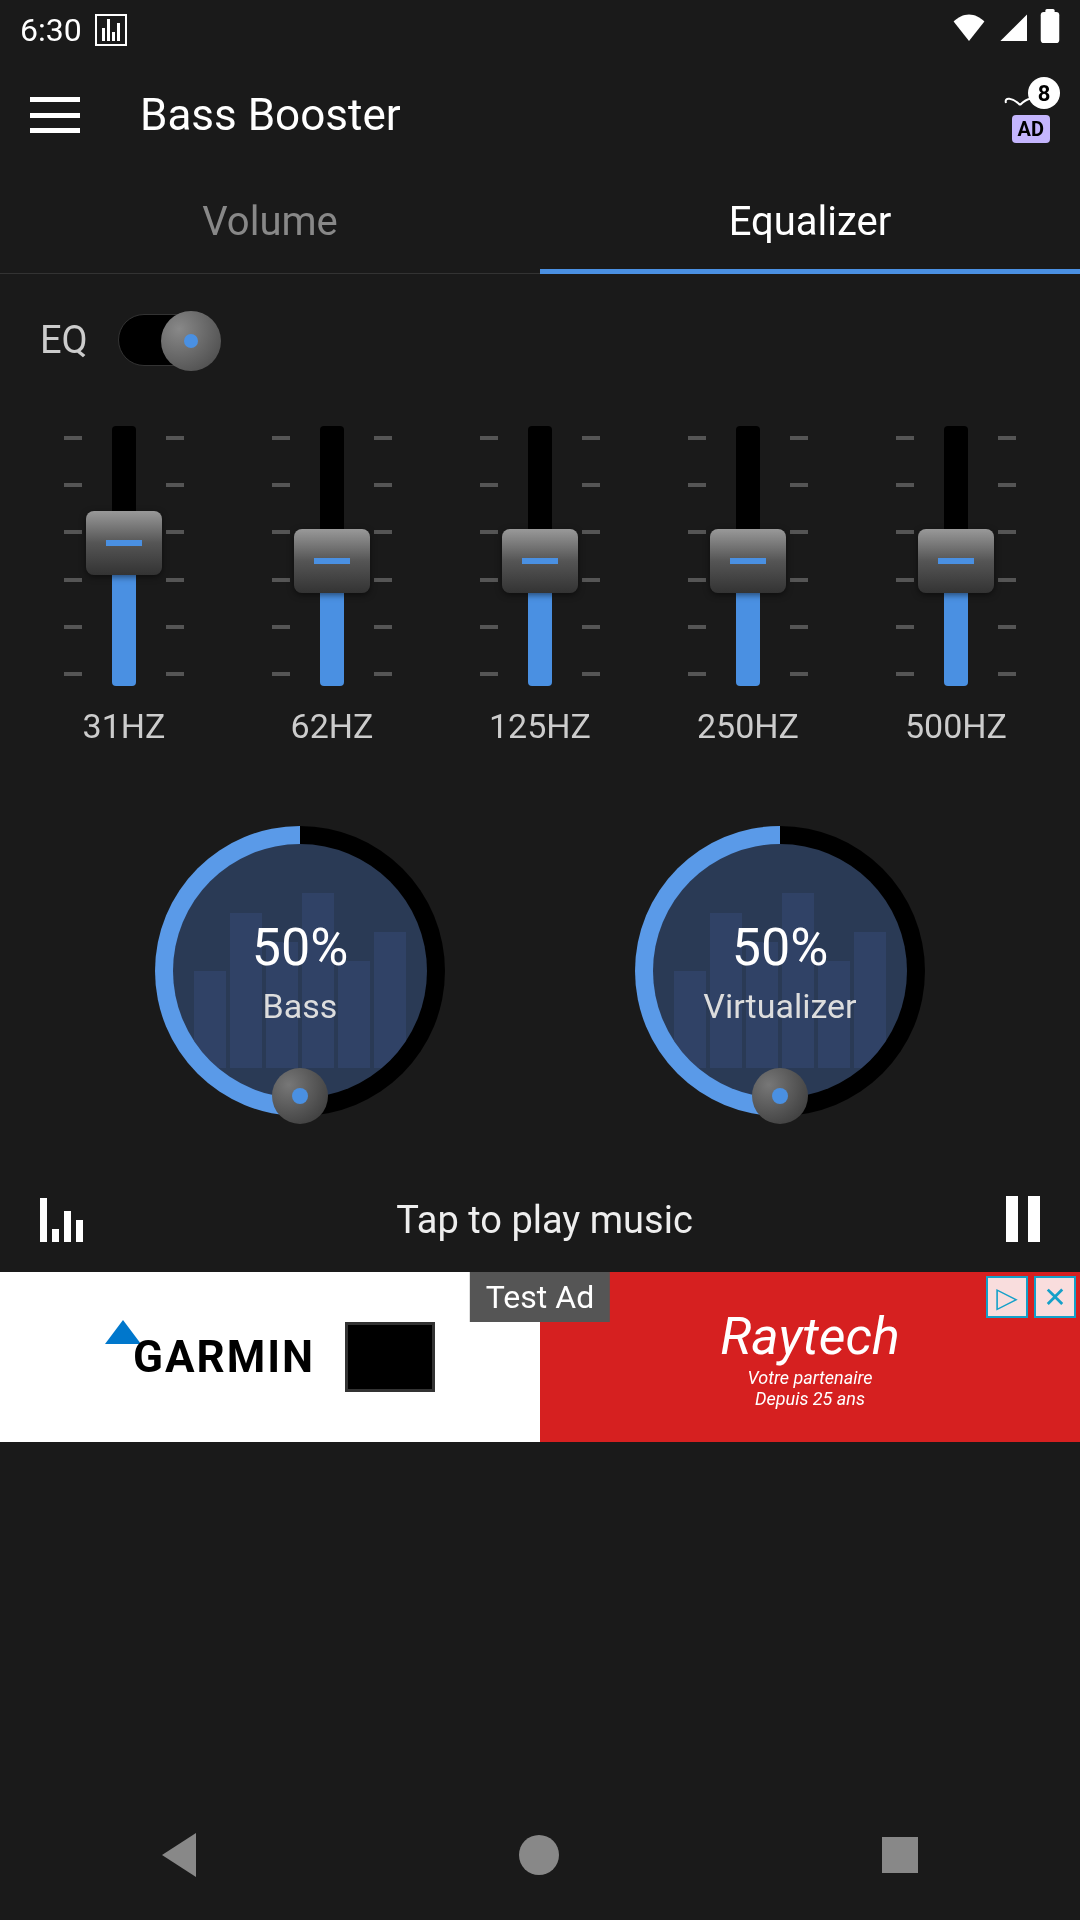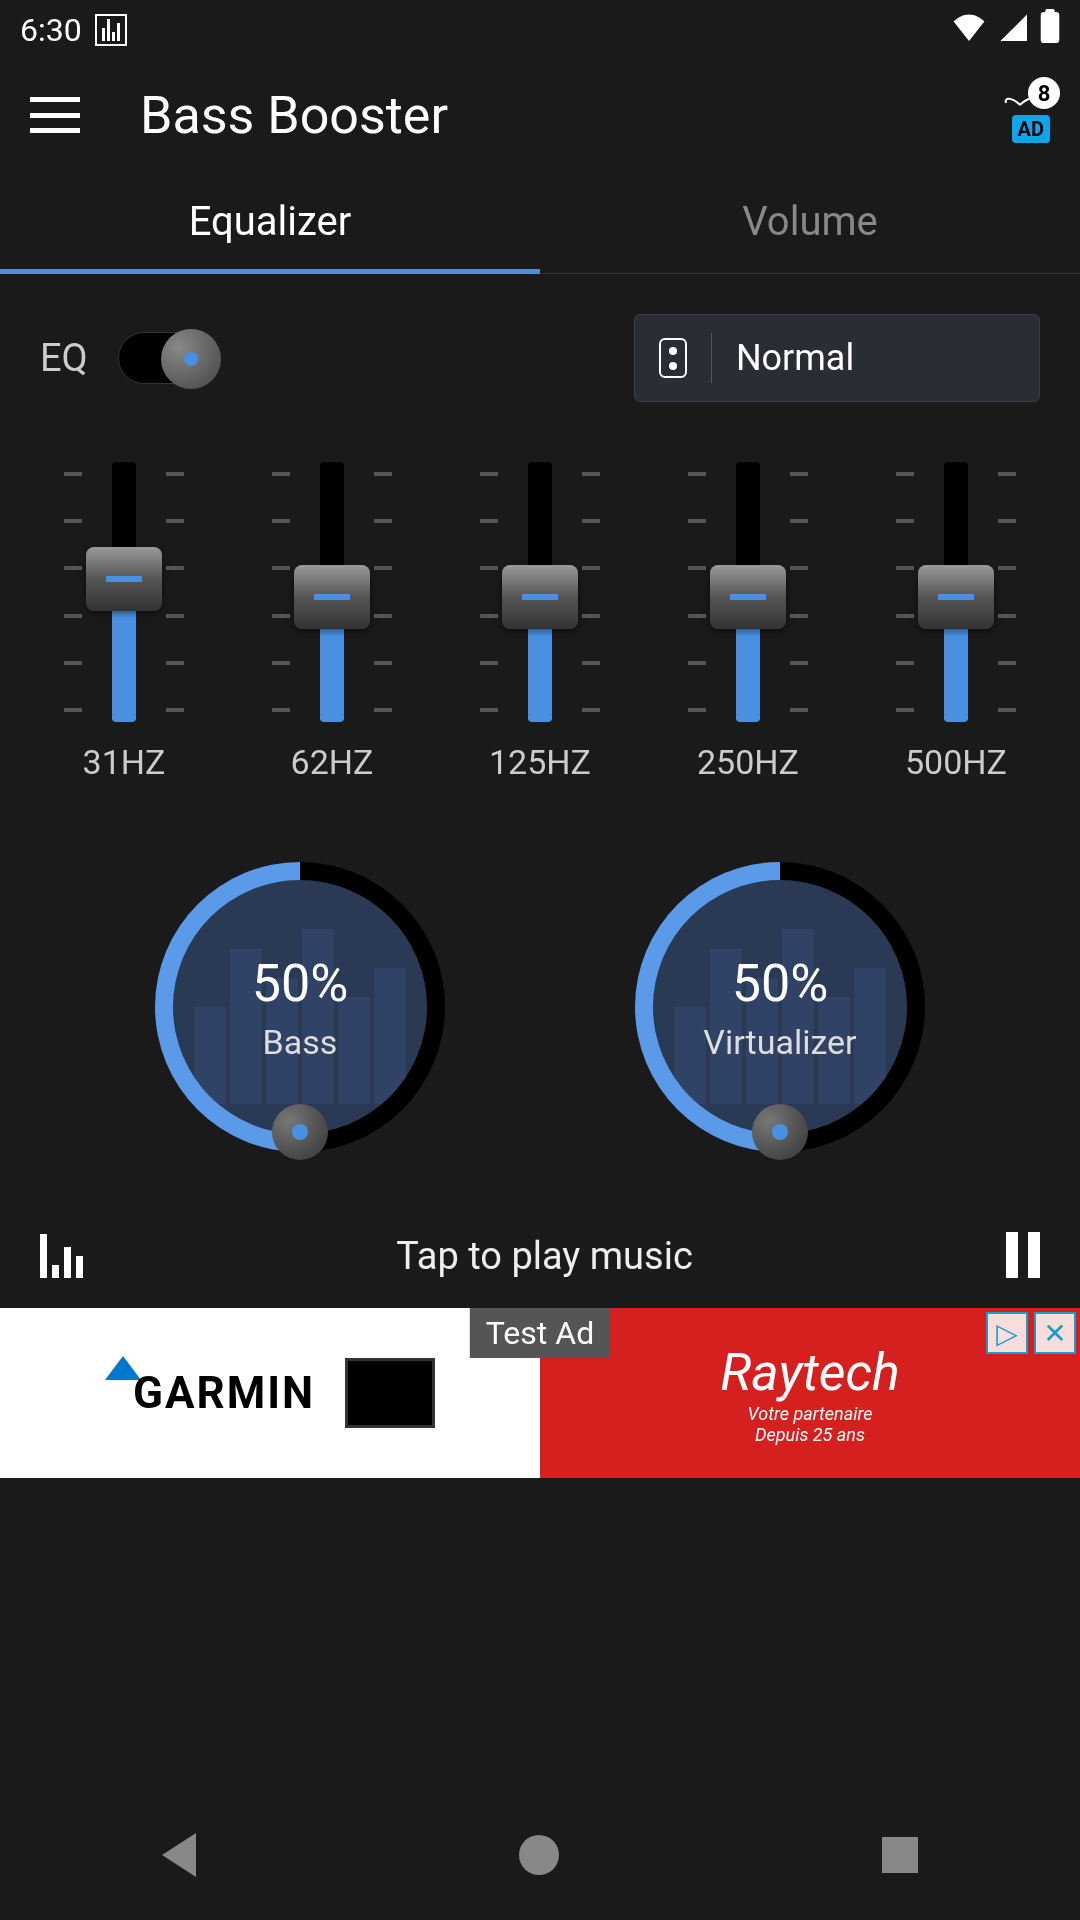--- a/index.html
+++ b/index.html
@@ -39,21 +39,21 @@
   display: flex;
   flex-direction: column;
   justify-content: space-between;
   margin-right: 60px;
 }
 .menu-icon span {
   height: 5px;
   background: #fff;
 }
 .header-title {
-  font-size: 52px;
+  font-size: 44px;
   font-weight: 400;
   flex: 1;
 }
 .ad-gift {
   position: relative;
   width: 56px;
   height: 56px;
 }
 .ad-gift-badge {
   position: absolute;
@@ -64,21 +64,21 @@
   border-radius: 50%;
   width: 32px;
   height: 32px;
   display: flex;
   align-items: center;
   justify-content: center;
   font-size: 22px;
   font-weight: bold;
 }
 .ad-box {
-  background: #0ea5e9;
+  background: #c4b5fd;
   color: #000;
   font-size: 20px;
   font-weight: bold;
   padding: 2px 6px;
   border-radius: 4px;
   position: absolute;
   bottom: 0;
   right: 0;
 }
 
@@ -509,38 +509,30 @@
   <div class="ad-gift">
     <svg width="40" height="20" viewBox="0 0 40 20" style="position:absolute;top:0;left:6px">
       <path stroke="#fff" stroke-width="2" fill="none" d="M20 18 C 12 10, 4 10, 6 16 M20 18 C 28 10, 36 10, 34 16"></path>
     </svg>
     <div class="ad-box">AD</div>
     <div class="ad-gift-badge">8</div>
   </div>
 </div>
 
 <div class="tabs">
+  <div class="tab">Volume</div>
   <div class="tab active">Equalizer</div>
-  <div class="tab">Volume</div>
 </div>
 
 <div class="eq-row">
   <span class="eq-label">EQ</span>
   <div class="toggle">
     <div class="toggle-knob"></div>
   </div>
   <div style="flex:1"></div>
-  <div class="preset-dropdown">
-    <div class="speaker-icon">
-      <span></span>
-        <span></span>
-    </div>
-    <div class="preset-divider"></div>
-    <span class="preset-name">Normal</span>
-  </div>
 </div>
 
 <div class="sliders">
   <div class="slider-col">
     <div class="slider-track">
       <div class="slider-ticks">
         <div class="slider-ticks-col">
             <span></span>
             <span></span>
             <span></span>

